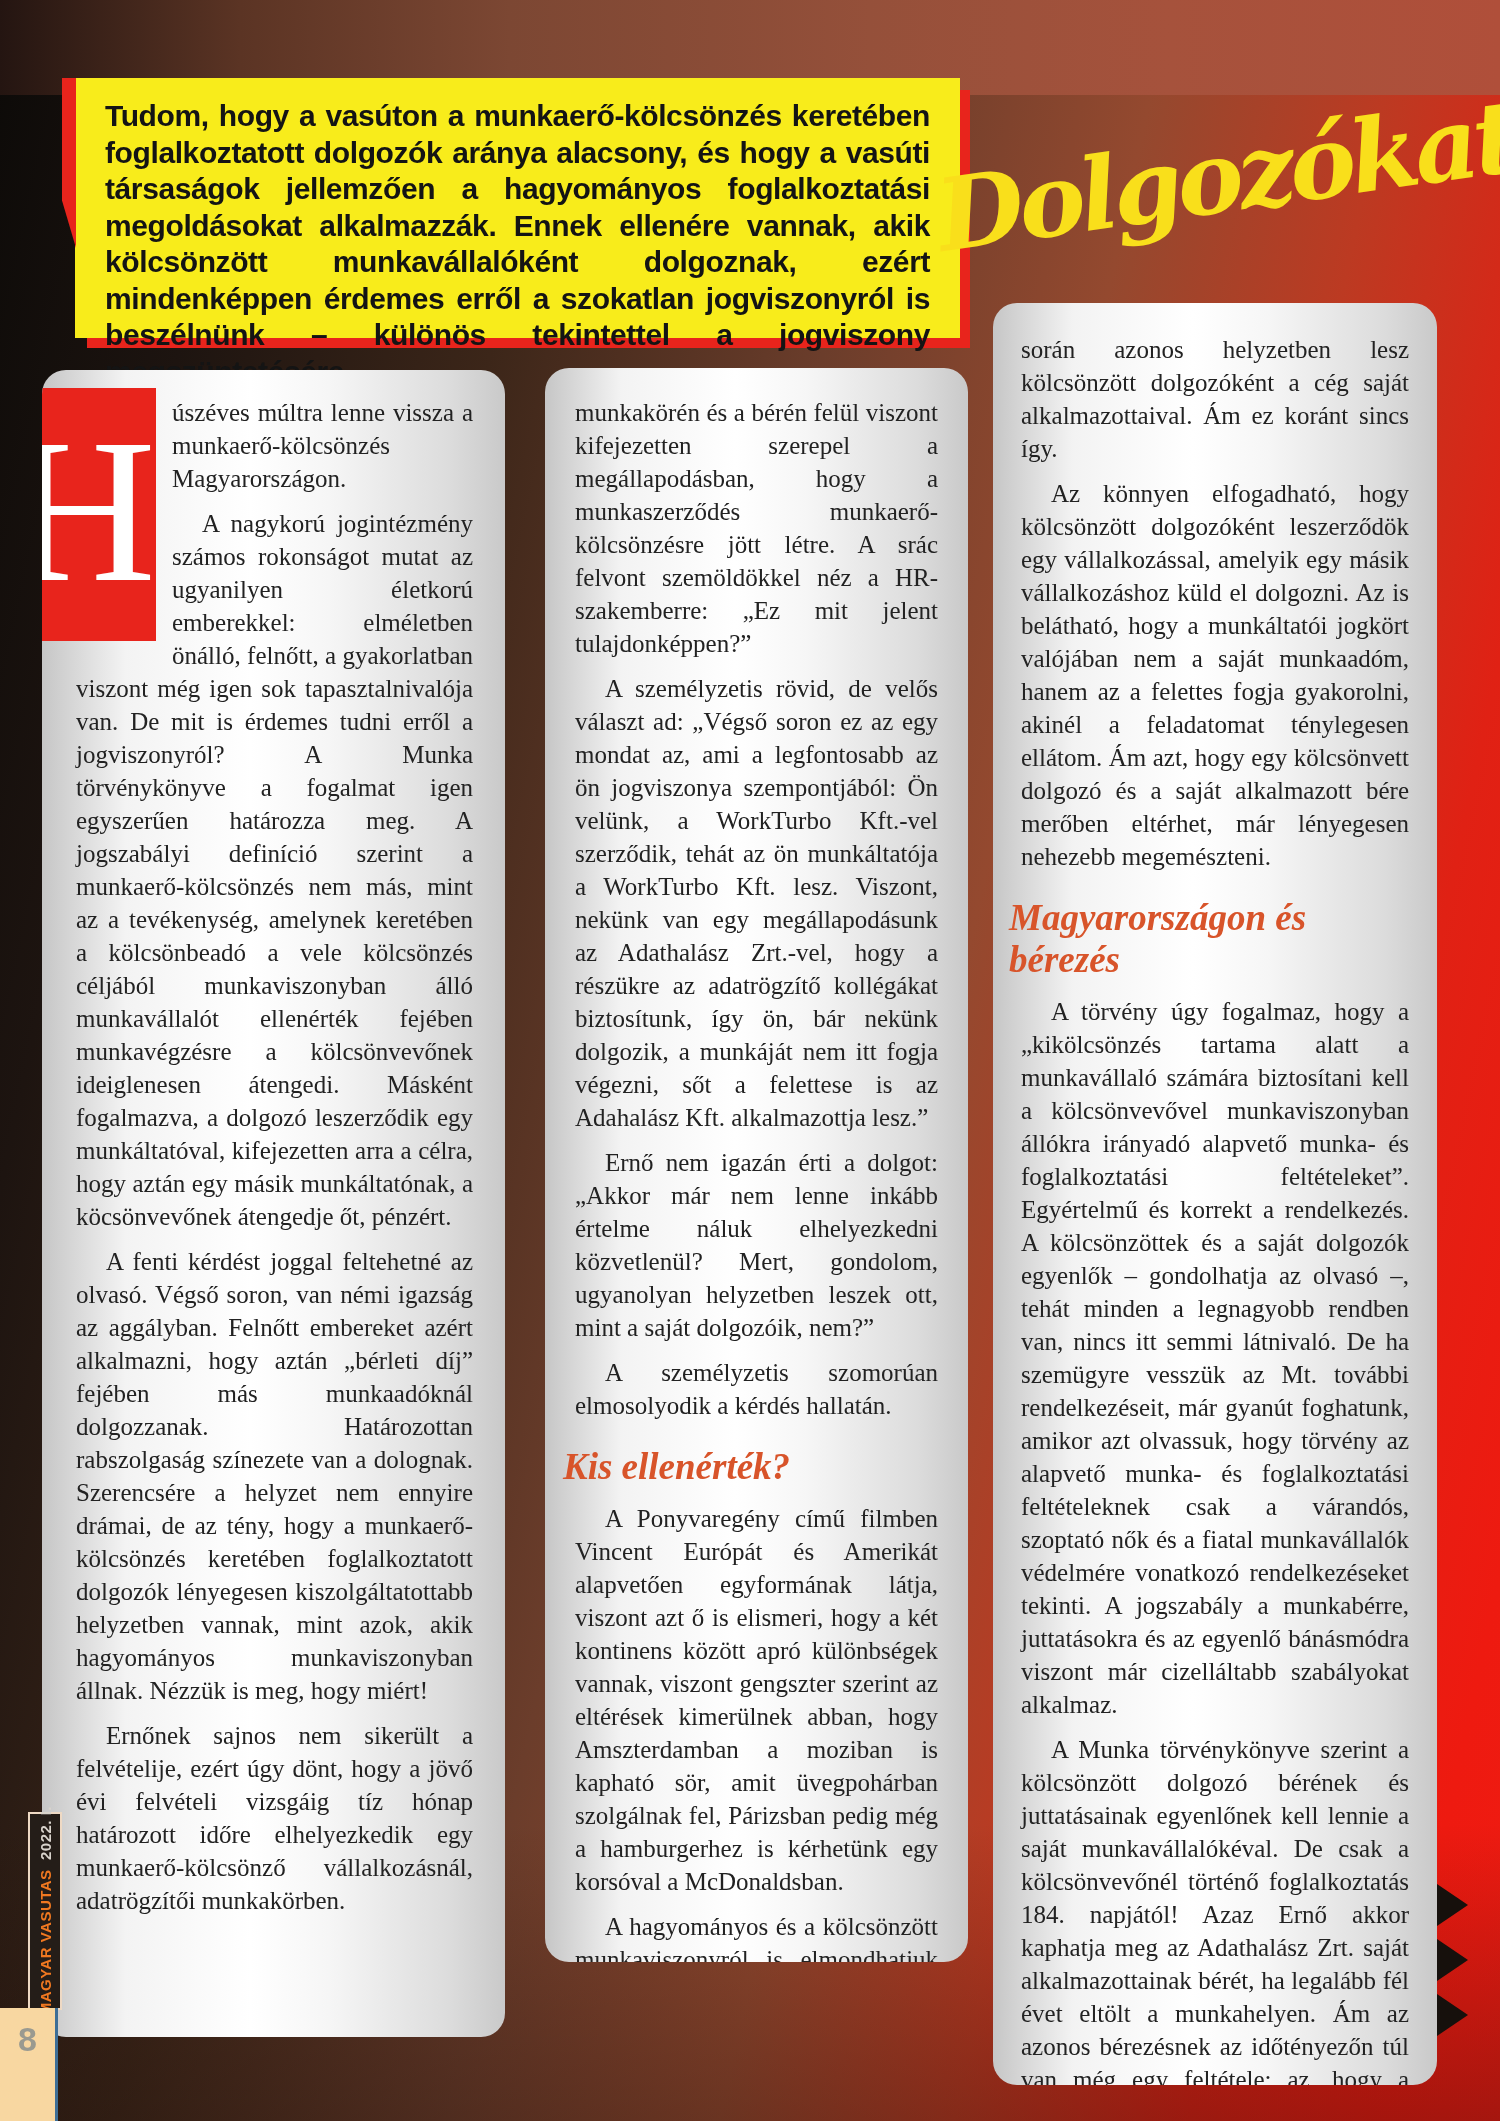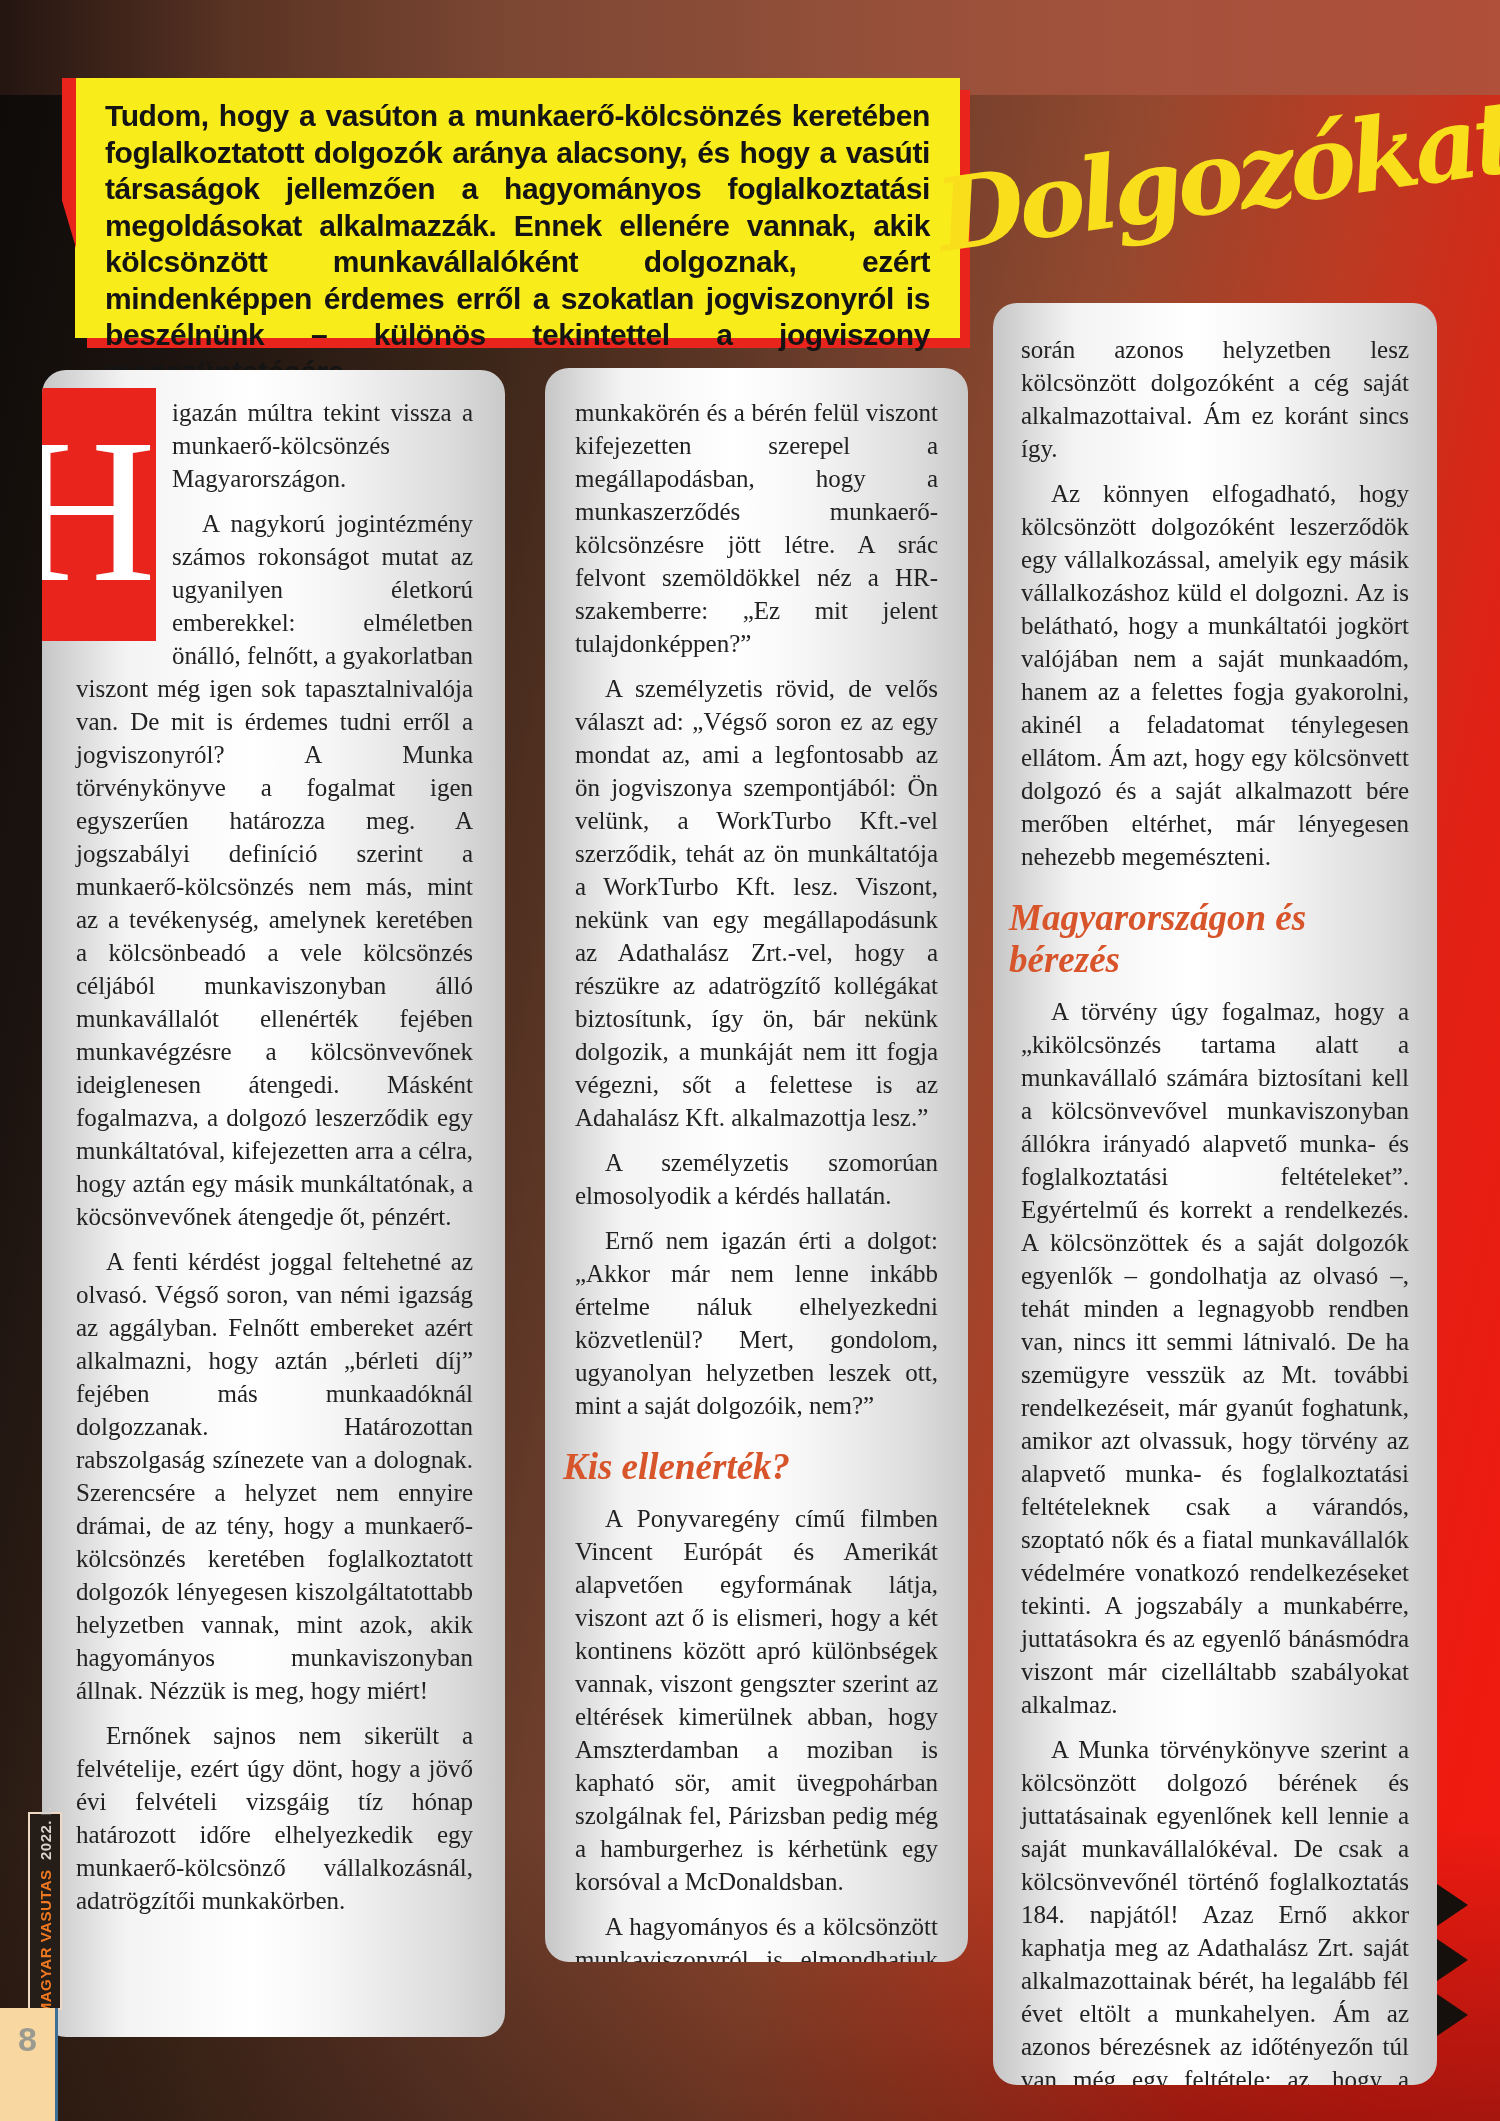--- a/index.html
+++ b/index.html
@@ -91,32 +91,32 @@
   <div class="bottom-band"></div>
 
   <div class="kicker">
     <p>Tudom, hogy a vasúton a munkaerő-kölcsönzés keretében foglalkoztatott dolgozók aránya alacsony, és hogy a vasúti társaságok jellemzően a hagyományos foglalkoztatási megoldásokat alkalmazzák. Ennek ellenére vannak, akik kölcsönzött munkavállalóként dolgoznak, ezért mindenképpen érdemes erről a szokatlan jogviszonyról is beszélnünk – különös tekintettel a jogviszony megszüntetésére.</p>
   </div>
 
   <div class="headline">Dolgozókat</div>
 
   <section class="box col1">
     <div class="dropcap"><span>H</span></div>
-    <p class="noindent">igazán múltra tekint vissza a munkaerő-kölcsönzés Magyarországon.</p>
+    <p class="noindent">úszéves múltra lenne vissza a munkaerő-kölcsönzés Magyarországon.</p>
     <p>A nagykorú jogintézmény számos rokonságot mutat az ugyanilyen életkorú emberekkel: elméletben önálló, felnőtt, a gyakorlatban viszont még igen sok tapasztalnivalója van. De mit is érdemes tudni erről a jogviszonyról? A Munka törvénykönyve a fogalmat igen egyszerűen határozza meg. A jogszabályi definíció szerint a munkaerő-kölcsönzés nem más, mint az a tevékenység, amelynek keretében a kölcsönbeadó a vele kölcsönzés céljából munkaviszonyban álló munkavállalót ellenérték fejében munkavégzésre a kölcsönvevőnek ideiglenesen átengedi. Másként fogalmazva, a dolgozó leszerződik egy munkáltatóval, kifejezetten arra a célra, hogy aztán egy másik munkáltatónak, a köcsönvevőnek átengedje őt, pénzért.</p>
     <p>A fenti kérdést joggal feltehetné az olvasó. Végső soron, van némi igazság az aggályban. Felnőtt embereket azért alkalmazni, hogy aztán „bérleti díj” fejében más munkaadóknál dolgozzanak. Határozottan rabszolgaság színezete van a dolognak. Szerencsére a helyzet nem ennyire drámai, de az tény, hogy a munkaerő-kölcsönzés keretében foglalkoztatott dolgozók lényegesen kiszolgáltatottabb helyzetben vannak, mint azok, akik hagyományos munkaviszonyban állnak. Nézzük is meg, hogy miért!</p>
     <p>Ernőnek sajnos nem sikerült a felvételije, ezért úgy dönt, hogy a jövő évi felvételi vizsgáig tíz hónap határozott időre elhelyezkedik egy munkaerő-kölcsönző vállalkozásnál, adatrögzítői munkakörben.</p>
 
   </section>
 
   <section class="box col2">
     <p class="noindent">munkakörén és a bérén felül viszont kifejezetten szerepel a megállapodásban, hogy a munkaszerződés munkaerő-kölcsönzésre jött létre. A srác felvont szemöldökkel néz a HR-szakemberre: „Ez mit jelent tulajdonképpen?”</p>
     <p>A személyzetis rövid, de velős választ ad: „Végső soron ez az egy mondat az, ami a legfontosabb az ön jogviszonya szempontjából: Ön velünk, a WorkTurbo Kft.-vel szerződik, tehát az ön munkáltatója a WorkTurbo Kft. lesz. Viszont, nekünk van egy megállapodásunk az Adathalász Zrt.-vel, hogy a részükre az adatrögzítő kollégákat biztosítunk, így ön, bár nekünk dolgozik, a munkáját nem itt fogja végezni, sőt a felettese is az Adahalász Kft. alkalmazottja lesz.”</p>
+    <p>Ernő nem igazán érti a dolgot: „Akkor már nem lenne inkább értelme náluk elhelyezkedni közvetlenül? Mert, gondolom, ugyanolyan helyzetben leszek ott, mint a saját dolgozóik, nem?”</p>
     <p>A személyzetis szomorúan elmosolyodik a kérdés hallatán.</p>
-    <p>Ernő nem igazán érti a dolgot: „Akkor már nem lenne inkább értelme náluk elhelyezkedni közvetlenül? Mert, gondolom, ugyanolyan helyzetben leszek ott, mint a saját dolgozóik, nem?”</p>
     <h2>Kis ellenérték?</h2>
     <p>A Ponyvaregény című filmben Vincent Európát és Amerikát alapvetően egyformának látja, viszont azt ő is elismeri, hogy a két kontinens között apró különbségek vannak, viszont gengszter szerint az eltérések kimerülnek abban, hogy Amszterdamban a moziban is kapható sör, amit üvegpohárban szolgálnak fel, Párizsban pedig még a hamburgerhez is kérhetünk egy korsóval a McDonaldsban.</p>
     <p>A hagyományos és a kölcsönzött munkaviszonyról is elmondhatjuk azt, amit John Travolta fejtegetett a filmben: a két jogviszony döntően egyforma, de Vincent söralapú megközelítésével ellentétesen a különbségek itt csak látszólagosan aprók. Mert bizony a kölcsönzött munkaviszony valójában nagyon is eltér az átlagostól.</p>
 
   </section>
 
   <section class="box col3">
     <p class="noindent">során azonos helyzetben lesz kölcsönzött dolgozóként a cég saját alkalmazottaival. Ám ez koránt sincs így.</p>
     <p>Az könnyen elfogadható, hogy kölcsönzött dolgozóként leszerződök egy vállalkozással, amelyik egy másik vállalkozáshoz küld el dolgozni. Az is belátható, hogy a munkáltatói jogkört valójában nem a saját munkaadóm, hanem az a felettes fogja gyakorolni, akinél a feladatomat ténylegesen ellátom. Ám azt, hogy egy kölcsönvett dolgozó és a saját alkalmazott bére merőben eltérhet, már lényegesen nehezebb megemészteni.</p>
     <h2>Magyarországon és bérezés</h2>

